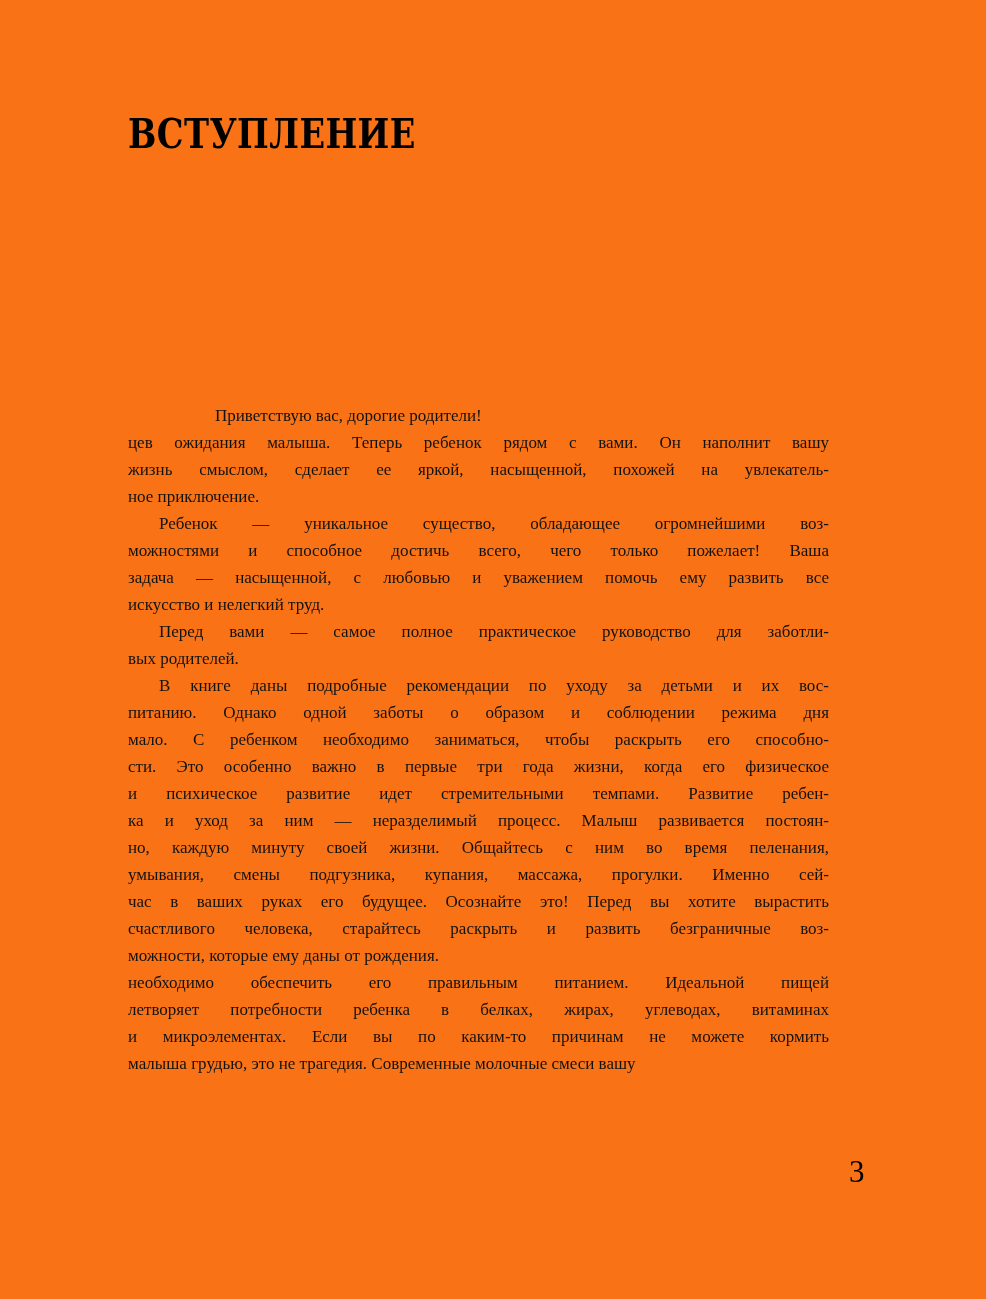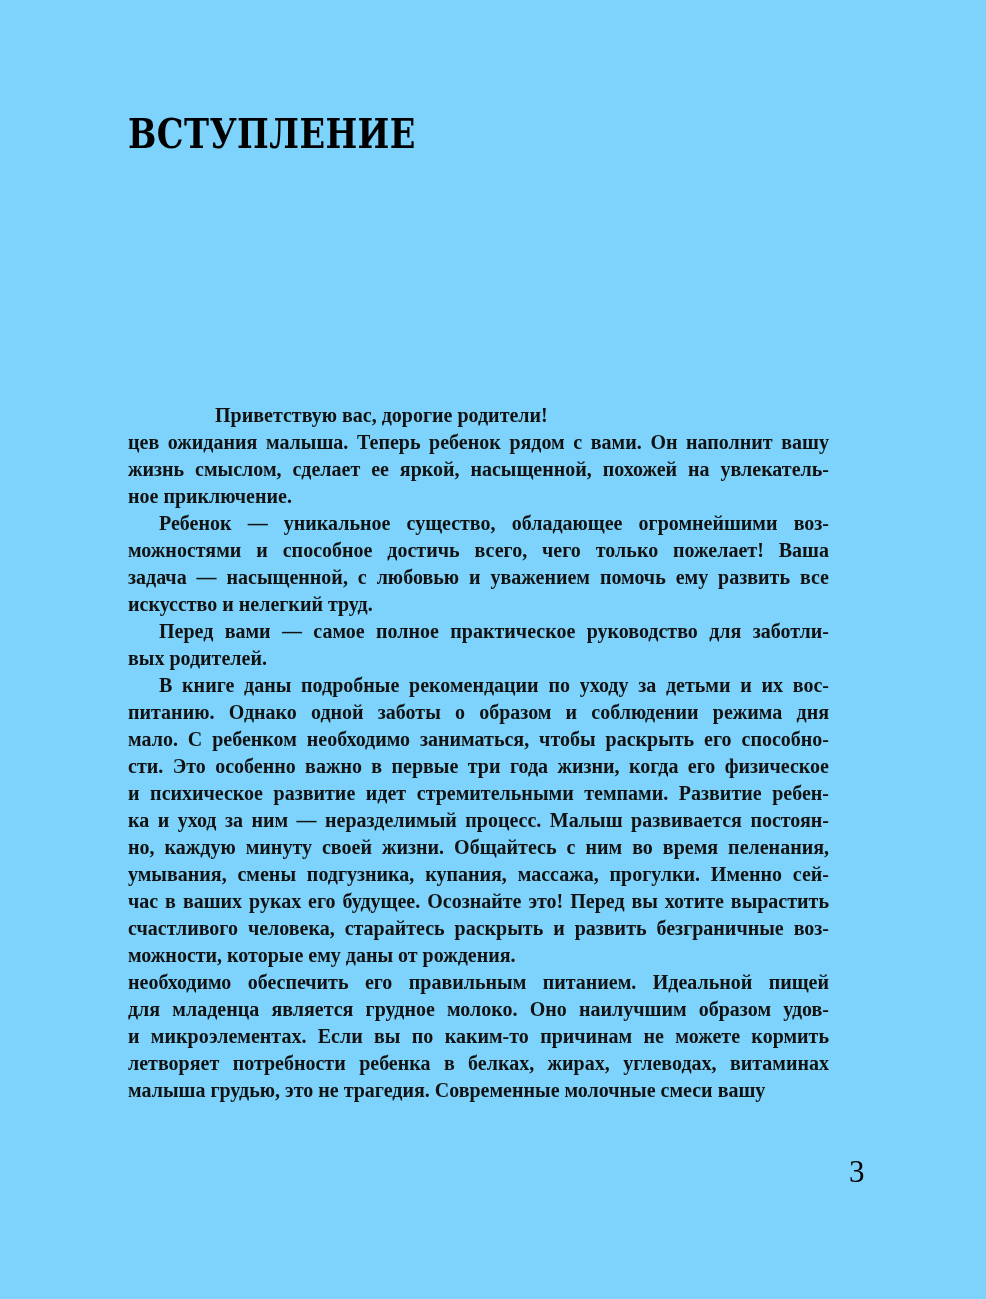--- a/index.html
+++ b/index.html
@@ -5,45 +5,44 @@
   html, body { margin: 0; padding: 0; }
   body {
     width: 986px;
     height: 1299px;
     background: #ffffff;
     position: relative;
     overflow: hidden;
     font-family: "Liberation Serif", serif;
     color: #121212;
   }
-  .sheet { position: absolute; inset: 0; background: #7dd3fc; }
+  .sheet { position: absolute; inset: 0; background: #f97316; }
   .title {
     position: absolute;
     left: 128px;
     top: 114px;
     margin: 0;
     font-family: "DejaVu Serif", serif;
     font-weight: 700;
     font-size: 41px;
     line-height: 1;
     color: #000000;
     white-space: nowrap;
     transform: scaleX(0.82);
     transform-origin: left top;
     letter-spacing: 0.5px;
   }
   .body-text {
     position: absolute;
     left: 128px;
     top: 402px;
     width: 701px;
-    font-size: 20px;
+    font-size: 17px;
     line-height: 27px;
     color: #121212;
-    font-weight: bold;
   }
   .para { margin: 0; padding: 0; }
   .line { white-space: normal; }
   .line.just { text-align: justify; text-align-last: justify; }
   .line.last { text-align: left; }
   .indent-deep { text-indent: 87px; }
   .indent-normal { text-indent: 31px; }
   .pageno {
     position: absolute;
     left: 849px;
@@ -87,21 +86,20 @@
         <div class="line just">и психическое развитие идет стремительными темпами. Развитие ребен-</div>
         <div class="line just">ка и уход за ним — неразделимый процесс. Малыш развивается постоян-</div>
         <div class="line just">но, каждую минуту своей жизни. Общайтесь с ним во время пеленания,</div>
         <div class="line just">умывания, смены подгузника, купания, массажа, прогулки. Именно сей-</div>
         <div class="line just">час в ваших руках его будущее. Осознайте это! Перед вы хотите вырастить</div>
         <div class="line just">счастливого человека, старайтесь раскрыть и развить безграничные воз-</div>
         <div class="line last">можности, которые ему даны от рождения.</div>
       </div>
       <div class="para">
         <div class="line just">необходимо обеспечить его правильным питанием. Идеальной пищей</div>
-        <div class="line just">для младенца является грудное молоко. Оно наилучшим образом удов-</div>
+        <div class="line just">летворяет потребности ребенка в белках, жирах, углеводах, витаминах</div>
         <div class="line just">и микроэлементах. Если вы по каким-то причинам не можете кормить</div>
-        <div class="line just">летворяет потребности ребенка в белках, жирах, углеводах, витаминах</div>
         <div class="line last">малыша грудью, это не трагедия. Современные молочные смеси вашу</div>
       </div>
     </div>
 
   <div class="pageno">3</div>
 </div>
 
 </body></html>

